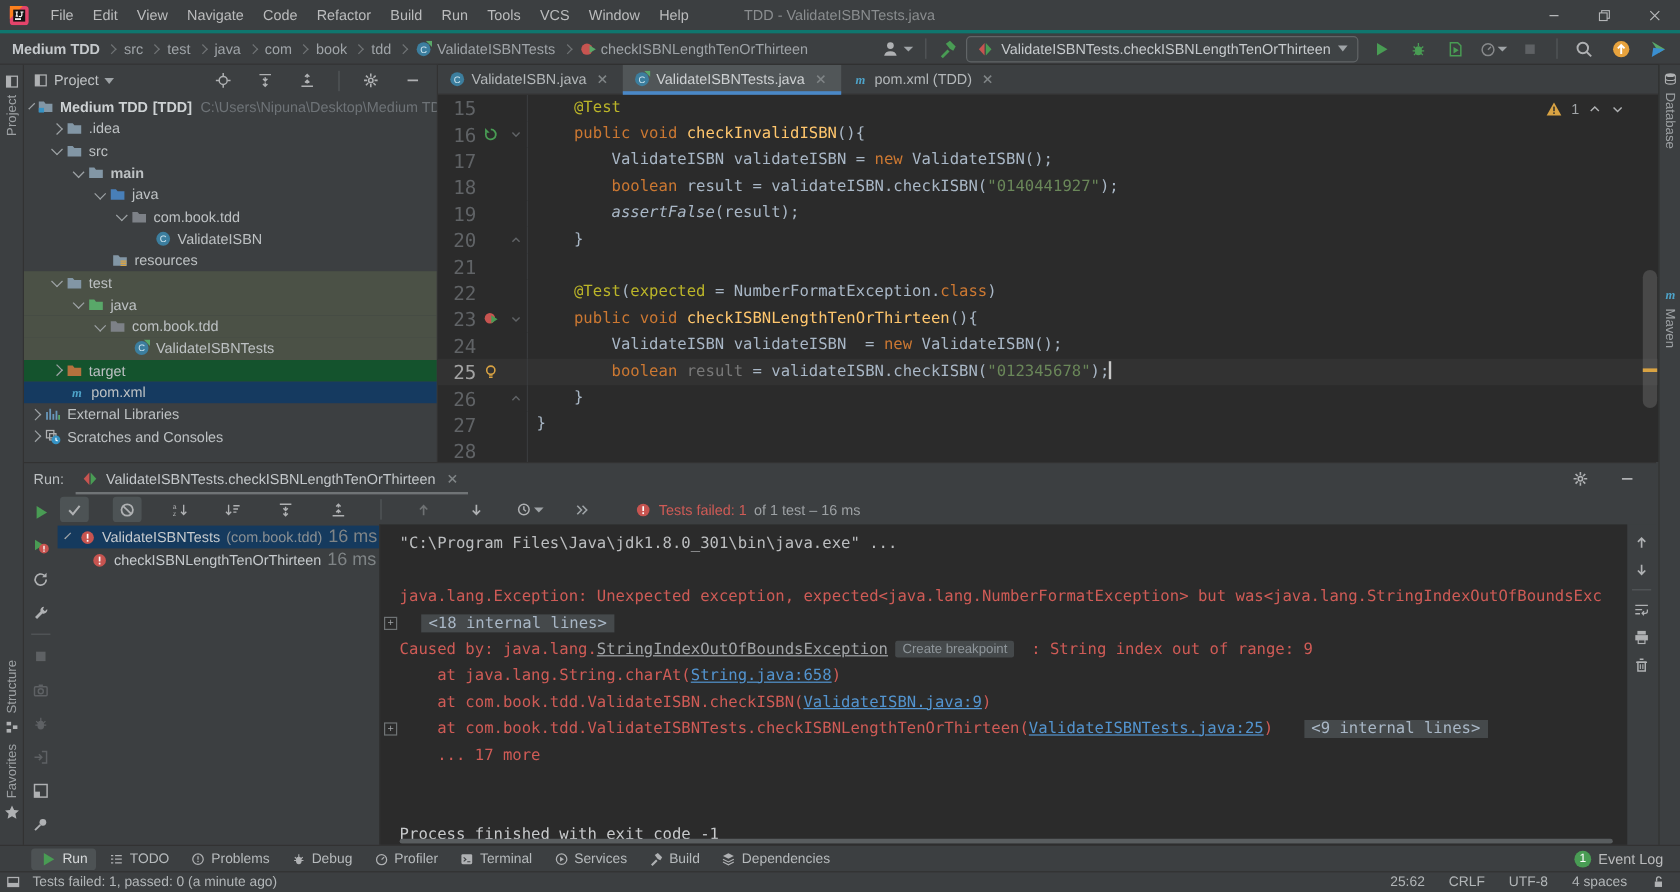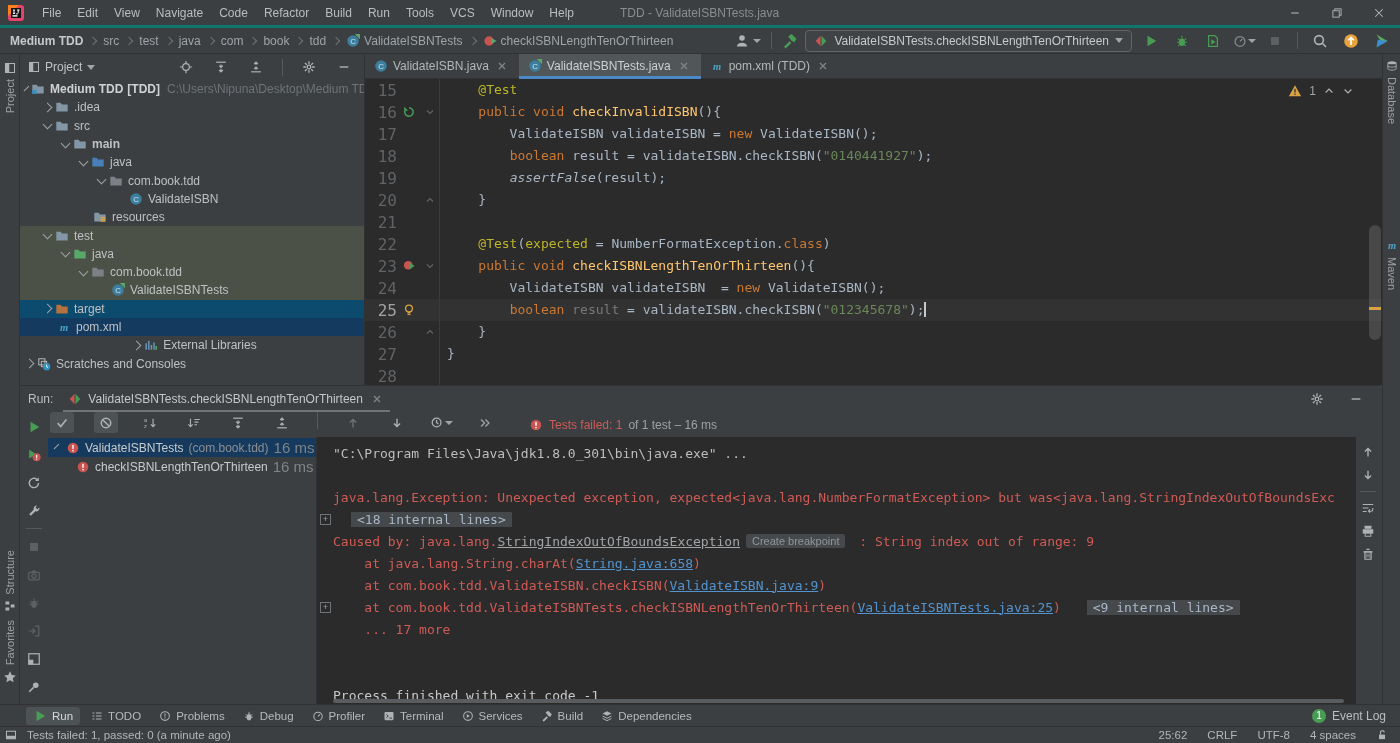--- a/index.html
+++ b/index.html
@@ -32,21 +32,21 @@
   #project{position:absolute;left:20px;top:54px;width:345px;height:331px;background:#3c3f41;border-right:1px solid #323232;box-sizing:border-box;overflow:hidden}
   .pj-header{height:26px;display:flex;align-items:center;padding:0 8px;gap:5px;color:#c0c3c5}
   .pj-icons{margin-left:auto;display:flex;gap:11px;align-items:center}
   .trow{height:18.3px;display:flex;align-items:center;white-space:nowrap}
   .chev-open{width:6px;height:6px;border-right:1.6px solid #9ea3a6;border-bottom:1.6px solid #9ea3a6;transform:rotate(45deg);margin:-2px 4px 0 0}
   .chev-closed{width:6px;height:6px;border-right:1.6px solid #9ea3a6;border-bottom:1.6px solid #9ea3a6;transform:rotate(-45deg);margin:0 4px 0 0}
   .tlabel{color:#bdc1c3;margin-left:5px}
   .tbold{font-weight:bold;color:#ced2d4}
   .tpath{color:#6e7377;margin-left:7px}
   .bg-block{background:#4b5146}
-  .bg-target{background:#0c4a6e}
+  .bg-target{background:#14532d}
   .bg-selected{background:#153a60}
   
   #editor{position:absolute;left:365px;top:54px;right:18px;height:331px;background:#2b2b2b;overflow:hidden}
   .tabbar{height:25px;background:#3c3f41;display:flex;border-bottom:1px solid #323232;box-sizing:border-box}
   .tab{display:flex;align-items:center;gap:5px;padding:0 9px;color:#b3b7b9;position:relative}
   .tab.active{background:#515658;color:#cdd0d2}
   .tab.active::after{content:"";position:absolute;left:0;right:0;bottom:-1px;height:3px;background:#4A88C7}
   .code{position:relative;font-family:"DejaVu Sans Mono","Liberation Mono",monospace;font-size:13px}
   .cline{display:flex;height:22px;align-items:center}
   .cline.current{background:#323232}
@@ -64,21 +64,21 @@
   #runpanel{position:absolute;left:20px;top:385px;width:1360px;height:320px;background:#3c3f41;border-top:1px solid #323232;box-sizing:border-box}
   .rp-header{height:26px;display:flex;align-items:center;padding-left:8px;gap:10px;color:#bbbfc1}
   .rp-tab{display:flex;align-items:center;gap:6px;color:#c3c7ca;height:100%;position:relative;padding:0 5px}
   .rp-tab::after{content:"";position:absolute;left:0;right:0;bottom:0;height:2px;background:#70747 6}
   .rp-tab::after{background:#707476}
   .rp-hicons{margin-left:auto;display:flex;gap:15px;padding-right:12px;align-items:center}
   .rp-body{display:flex;height:293px}
   .rp-leftcol{width:28px;display:flex;flex-direction:column;align-items:center;padding-top:4px;gap:7px;flex:none}
   .hsep{width:16px;height:1px;background:#55595b}
   .rp-main{flex:1;display:flex;flex-direction:column;min-width:0}
-  .rp-toolbar{height:25px;display:flex;gap:20px;padding-left:2px;flex:none}
+  .rp-toolbar{height:25px;display:flex;align-items:center;gap:20px;padding-left:2px;flex:none}
   .tbtn{width:24px;height:21px;display:flex;align-items:center;justify-content:center;border-radius:3px;flex:none}
   .tbtn.on{background:#4d5355}
   .rp-status{display:flex;align-items:center;gap:6px;margin-left:12px;white-space:nowrap}
   .fail-red{color:#cf5b56}
   .status-detail{color:#9da1a4}
   .rp-content{flex:1;display:flex;min-height:0}
   .rp-tree{width:268px;flex:none;padding-top:1px}
   .rtrow{height:19px;display:flex;align-items:center;gap:5px;padding-left:8px;color:#c7cbce;white-space:nowrap}
   .rtrow.selected{background:#153a5e}
   .rtime{margin-left:auto;padding-right:10px;color:#7f8486;font-size:15px}
@@ -526,21 +526,21 @@
         <span class="tlabel">target</span>
       </div>
       <div class="trow bg-selected" style="padding-left: 37px;">
         <span class="icon ">
           <svg width="14" height="14" viewBox="0 0 16 16">
             <text x="8" y="12.5" font-size="12" font-style="italic" font-weight="bold" text-anchor="middle" fill="#4EA3C9" font-family="Liberation Serif,serif">m</text>
           </svg>
         </span>
         <span class="tlabel">pom.xml</span>
       </div>
-      <div class="trow" style="padding-left: 6px; justify-content: center;">
+      <div class="trow" style="padding-left: 6px;">
         <span class="chev-closed"></span>
         <span class="icon ">
           <svg width="14" height="14" viewBox="0 0 16 16">
             <path d="M2.5 13.5V6M5.5 13.5V3M8.5 13.5V8M11.5 13.5V5" stroke="#6897BB" stroke-width="1.7"></path>
             <path d="M14 13.5V9" stroke="#59A869" stroke-width="1.7"></path>
           </svg>
         </span>
         <span class="tlabel">External Libraries</span>
       </div>
       <div class="trow" style="padding-left: 6px;">

